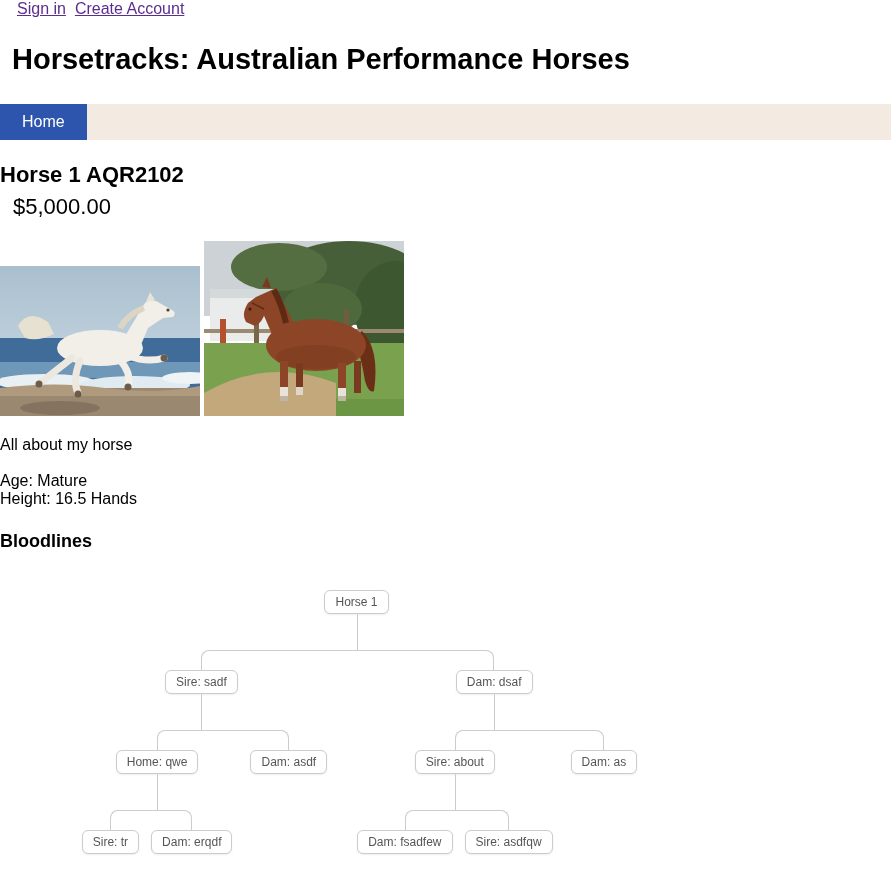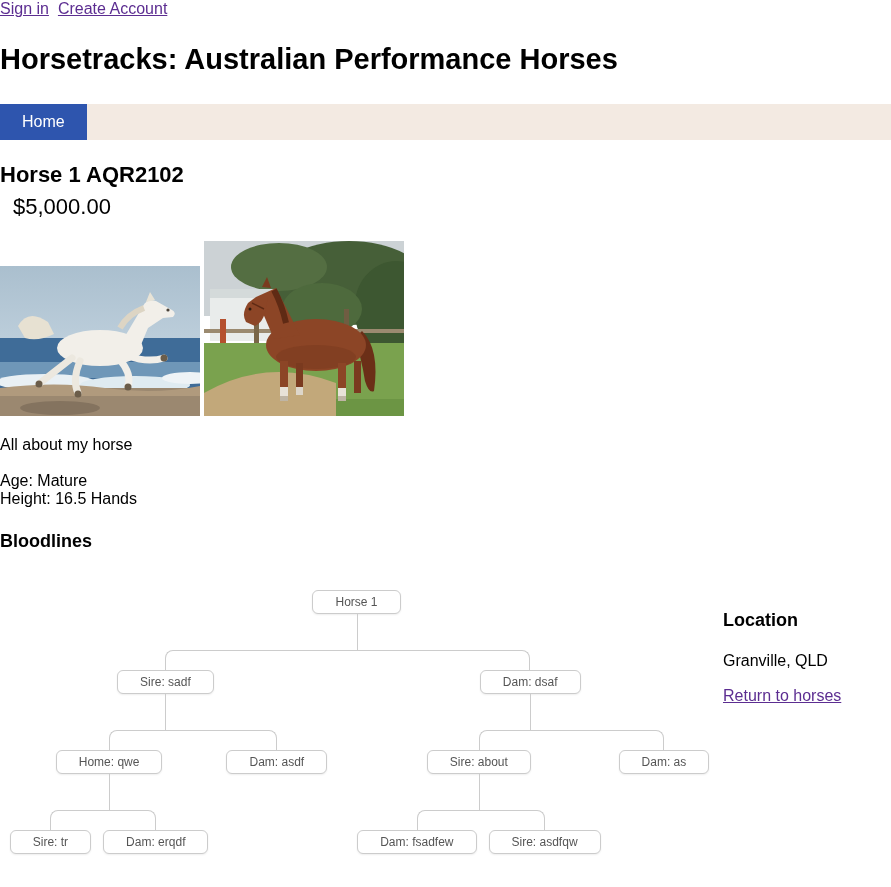--- a/index.html
+++ b/index.html
@@ -14,24 +14,24 @@
   html, body { background: #ffffff; }
   body {
     margin: 0;
     width: 891px;
     min-height: 887px;
     font-family: "Liberation Sans", sans-serif;
     font-size: 16px;
     color: #000;
   }
   
-  .top-links { line-height: 17px; }
+  .top-links { line-height: 17px; padding-left: 17px; }
   .top-links a { color: var(--link); text-decoration: underline; margin-right: 9px; }
   
-  .site-title { font-size: 29px; font-weight: bold; margin: 26px 0 28px 0; }
+  .site-title { font-size: 29px; font-weight: bold; margin: 26px 0 28px 12px; }
   
   .navbar { background: var(--nav-bg); height: 36px; display: flex; align-items: stretch; }
   .nav-item {
     background: var(--nav-active-bg); color: var(--nav-active-text);
     display: flex; align-items: center; padding: 6px 22px;
     font-size: 16px; text-decoration: none; cursor: pointer;
   }
   
   .listing-title { font-size: 22px; font-weight: bold; margin: 22px 0 0 0; }
   .listing-price { font-size: 22px; font-weight: normal; margin: 6px 0 0 13px; }
@@ -68,21 +68,21 @@
     content: ''; position: absolute; top: 0; right: 50%;
     width: 50%; height: 20px; border-top: 1px solid var(--tree-line);
   }
   .tree li::after { right: auto; left: 50%; border-left: 1px solid var(--tree-line); }
   .tree li:only-child::before, .tree li:only-child::after { display: none; }
   .tree li:first-child::before, .tree li:last-child::after { border: 0 none; }
   .tree li:last-child::before { border-right: 1px solid var(--tree-line); border-radius: 0 8px 0 0; }
   .tree li:first-child::after { border-radius: 8px 0 0 0; }
   .tree .node {
     border: 1px solid var(--tree-line); border-radius: 6px;
-    padding: 4px 22px; font-size: 12px; line-height: 14px;
+    padding: 4px 10px; font-size: 12px; line-height: 14px;
     color: var(--node-text); background: #fff; white-space: nowrap;
     box-shadow: 0 1px 2px rgba(0,0,0,0.07);
   }
 </style>
 </head>
 <body>
 
 <div class="top-links">
   <a href="#">Sign in</a><a href="#">Create Account</a>
 </div>
@@ -224,20 +224,13 @@
                   <li>
                     <span class="node">Dam: as</span>
                   </li>
                 </ul>
               </li>
             </ul>
           </li>
         </ul>
       </div>
   </div>
-  <div class="location-col">
-    <h3 class="location-heading">Location</h3>
-    <p class="location-value">Granville, QLD</p>
-    <p class="return-link-wrap">
-      <a href="#">Return to horses</a>
-    </p>
-  </div>
 </div>
 
 </body></html>

